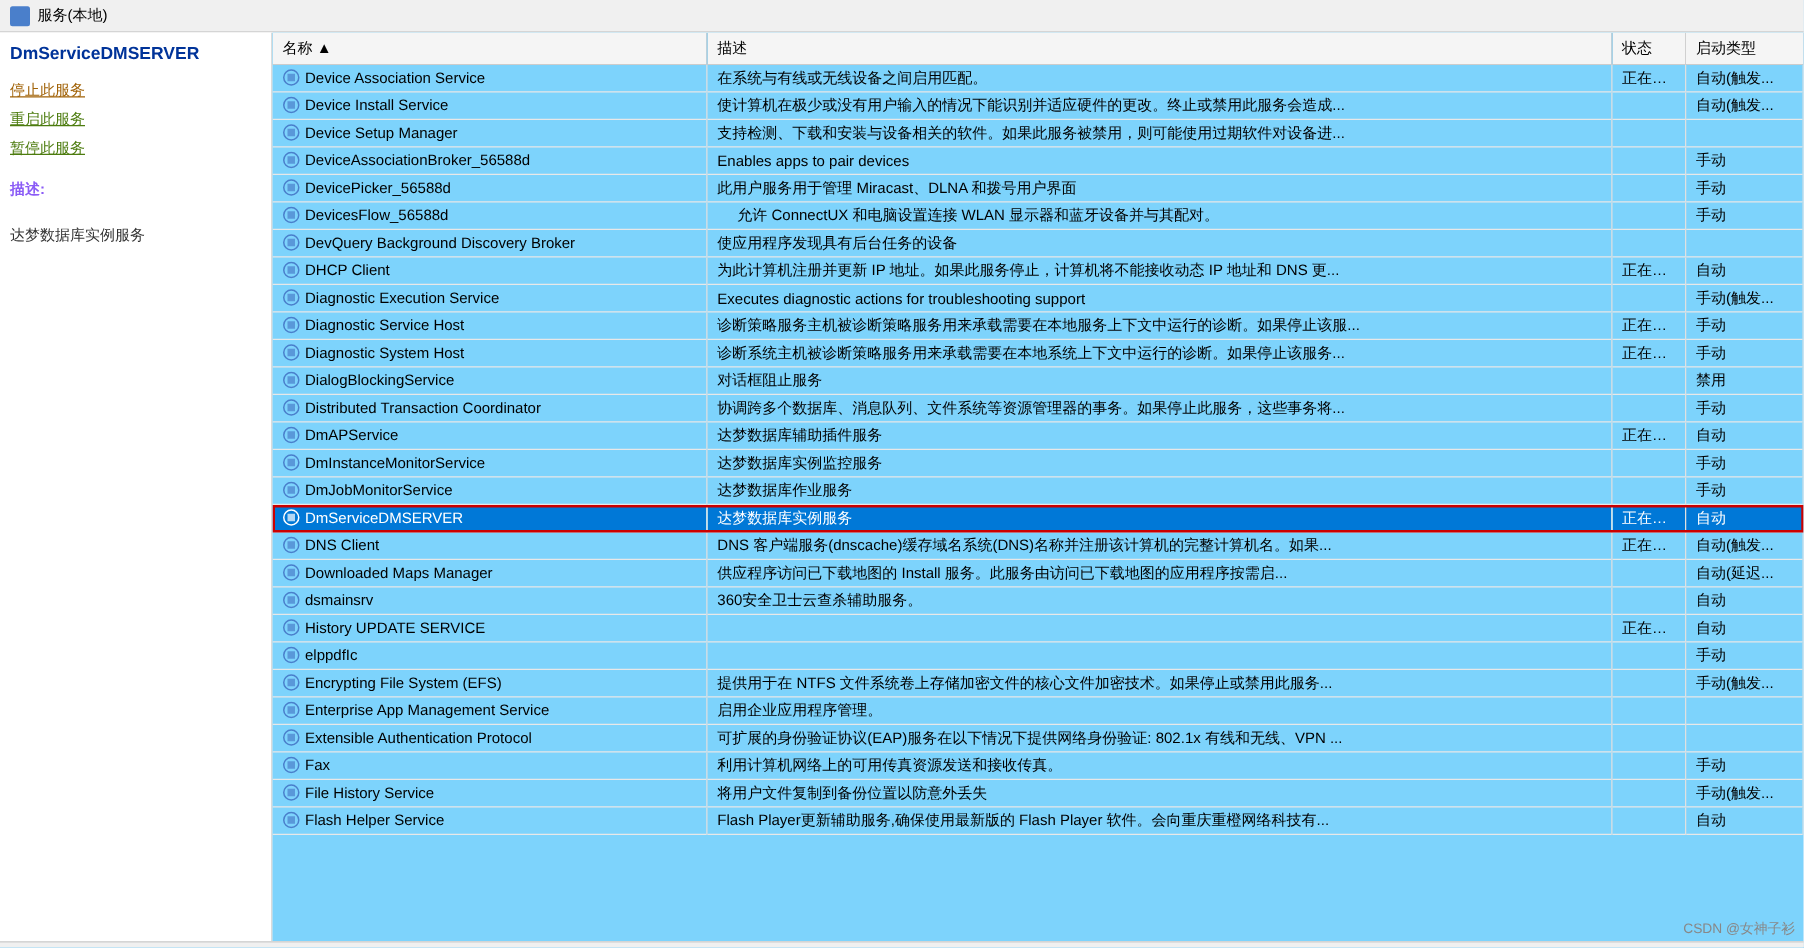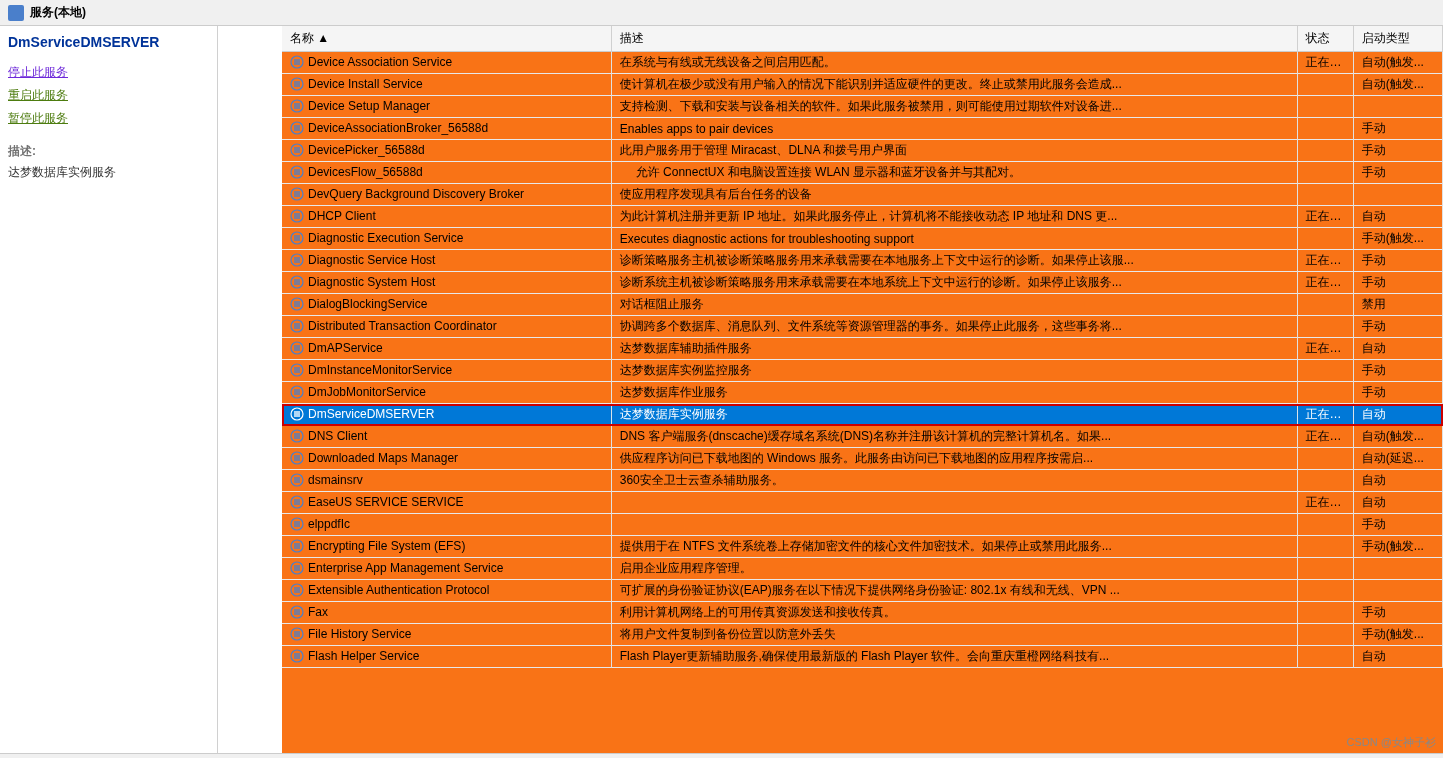--- a/index.html
+++ b/index.html
@@ -12,42 +12,41 @@
       overflow: hidden;
       display: flex;
       flex-direction: column;
     }
 
     
     .title-bar {
       background: #f0f0f0;
       padding: 4px 8px;
       font-size: 12px;
-      font-weight: bold;
+      font-weight: normal;
       border-bottom: 1px solid #ccc;
       display: flex;
       align-items: center;
       gap: 6px;
     }
 
     .title-bar-icon {
       width: 16px;
       height: 16px;
       background: #4a7fcb;
       display: inline-block;
       border-radius: 2px;
     }
 
     
     .main-window {
       display: flex;
       flex: 1;
       overflow: hidden;
       background: white;
-      gap: 24px;
     }
 
     
     .left-panel {
       width: 218px;
       min-width: 218px;
       background: white;
       border-right: 1px solid #d0d0d0;
       padding: 8px;
       display: flex;
@@ -62,44 +61,43 @@
       margin-bottom: 8px;
     }
 
     .left-panel-action {
       color: #4d7c0f;
       cursor: pointer;
       font-size: 12px;
       text-decoration: underline;
     }
 
-    .left-panel-action.stop { color: #6d28d9; }
+    .left-panel-action.stop { color: #a16207; }
 
     .left-panel-section {
       margin-top: 10px;
     }
 
     .left-panel-desc-title {
       font-weight: bold;
       font-size: 12px;
-      color: #737373;
-      margin-bottom: 4px;
+      color: #8b5cf6;
+      margin-bottom: 20px;
     }
 
     .left-panel-desc-text {
       font-size: 12px;
       color: #333;
     }
 
     
     .right-panel {
       flex: 1;
       overflow: auto;
-      background: #f97316;
-      margin-left: 40px;
+      background: #7dd3fc;
     }
 
     .services-table {
       width: 100%;
       border-collapse: collapse;
       font-size: 12px;
     }
 
     .services-table thead tr {
       background: #f5f5f5;
@@ -394,38 +392,38 @@
   </svg></span><span>DNS Client</span></td>
             <td style="max-width: 500px; overflow: hidden; text-overflow: ellipsis; white-space: nowrap;">DNS 客户端服务(dnscache)缓存域名系统(DNS)名称并注册该计算机的完整计算机名。如果...</td>
             <td>正在运行</td>
             <td>自动(触发...</td>
           </tr>
           <tr>
             <td><span class="service-icon"><svg viewBox="0 0 14 14" xmlns="http://www.w3.org/2000/svg">
     <circle cx="7" cy="7" r="6" fill="none" stroke="#4a7fcb" stroke-width="1.2"></circle>
     <rect x="4" y="4" width="6" height="6" fill="#4a7fcb" opacity="0.7"></rect>
   </svg></span><span>Downloaded Maps Manager</span></td>
-            <td style="max-width: 500px; overflow: hidden; text-overflow: ellipsis; white-space: nowrap;">供应程序访问已下载地图的 Windows 服务。此服务由访问已下载地图的应用程序按需启...</td>
+            <td style="max-width: 500px; overflow: hidden; text-overflow: ellipsis; white-space: nowrap;">供应程序访问已下载地图的 Install 服务。此服务由访问已下载地图的应用程序按需启...</td>
             <td></td>
             <td>自动(延迟...</td>
           </tr>
           <tr>
             <td><span class="service-icon"><svg viewBox="0 0 14 14" xmlns="http://www.w3.org/2000/svg">
     <circle cx="7" cy="7" r="6" fill="none" stroke="#4a7fcb" stroke-width="1.2"></circle>
     <rect x="4" y="4" width="6" height="6" fill="#4a7fcb" opacity="0.7"></rect>
   </svg></span><span>dsmainsrv</span></td>
             <td style="max-width: 500px; overflow: hidden; text-overflow: ellipsis; white-space: nowrap;">360安全卫士云查杀辅助服务。</td>
             <td></td>
             <td>自动</td>
           </tr>
           <tr>
             <td><span class="service-icon"><svg viewBox="0 0 14 14" xmlns="http://www.w3.org/2000/svg">
     <circle cx="7" cy="7" r="6" fill="none" stroke="#4a7fcb" stroke-width="1.2"></circle>
     <rect x="4" y="4" width="6" height="6" fill="#4a7fcb" opacity="0.7"></rect>
-  </svg></span><span>EaseUS SERVICE SERVICE</span></td>
+  </svg></span><span>History UPDATE SERVICE</span></td>
             <td style="max-width: 500px; overflow: hidden; text-overflow: ellipsis; white-space: nowrap;"></td>
             <td>正在运行</td>
             <td>自动</td>
           </tr>
           <tr>
             <td><span class="service-icon"><svg viewBox="0 0 14 14" xmlns="http://www.w3.org/2000/svg">
     <circle cx="7" cy="7" r="6" fill="none" stroke="#4a7fcb" stroke-width="1.2"></circle>
     <rect x="4" y="4" width="6" height="6" fill="#4a7fcb" opacity="0.7"></rect>
   </svg></span><span>elppdfIc</span></td>
             <td style="max-width: 500px; overflow: hidden; text-overflow: ellipsis; white-space: nowrap;"></td>

